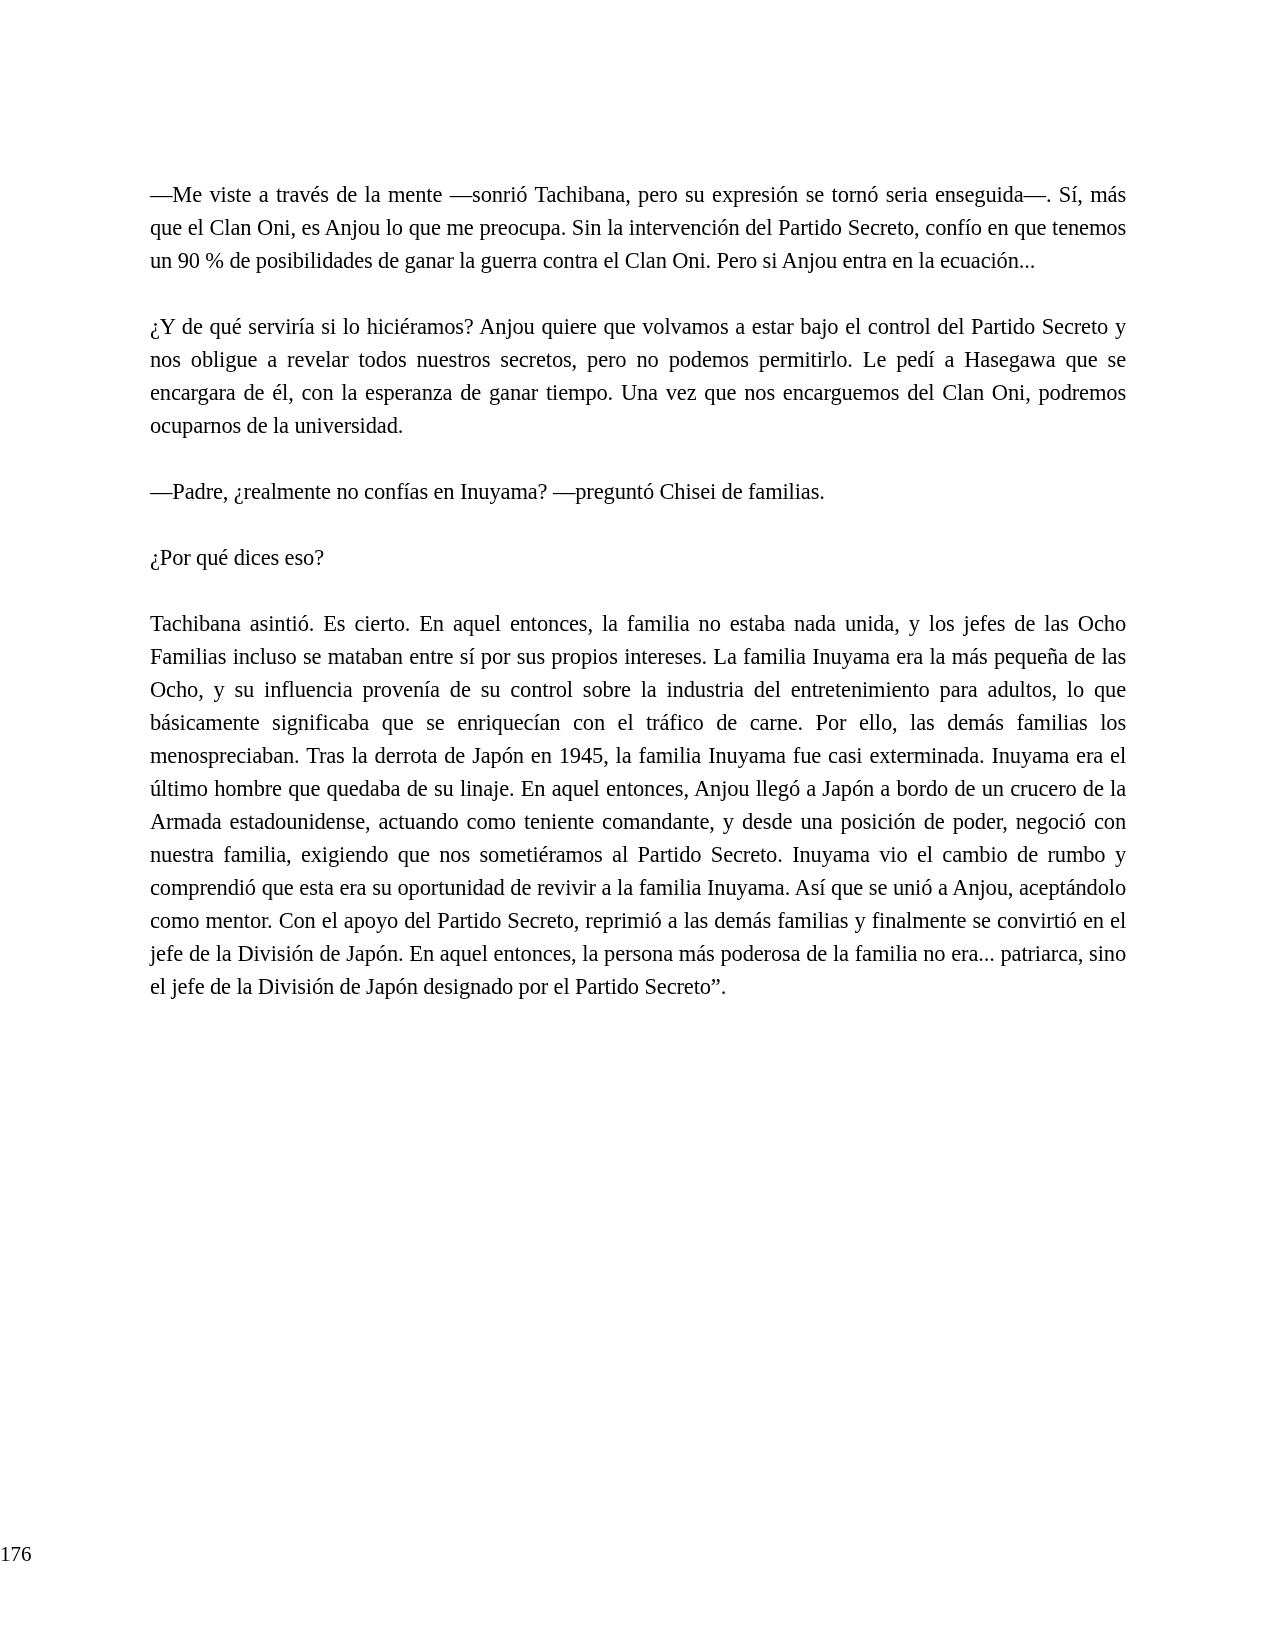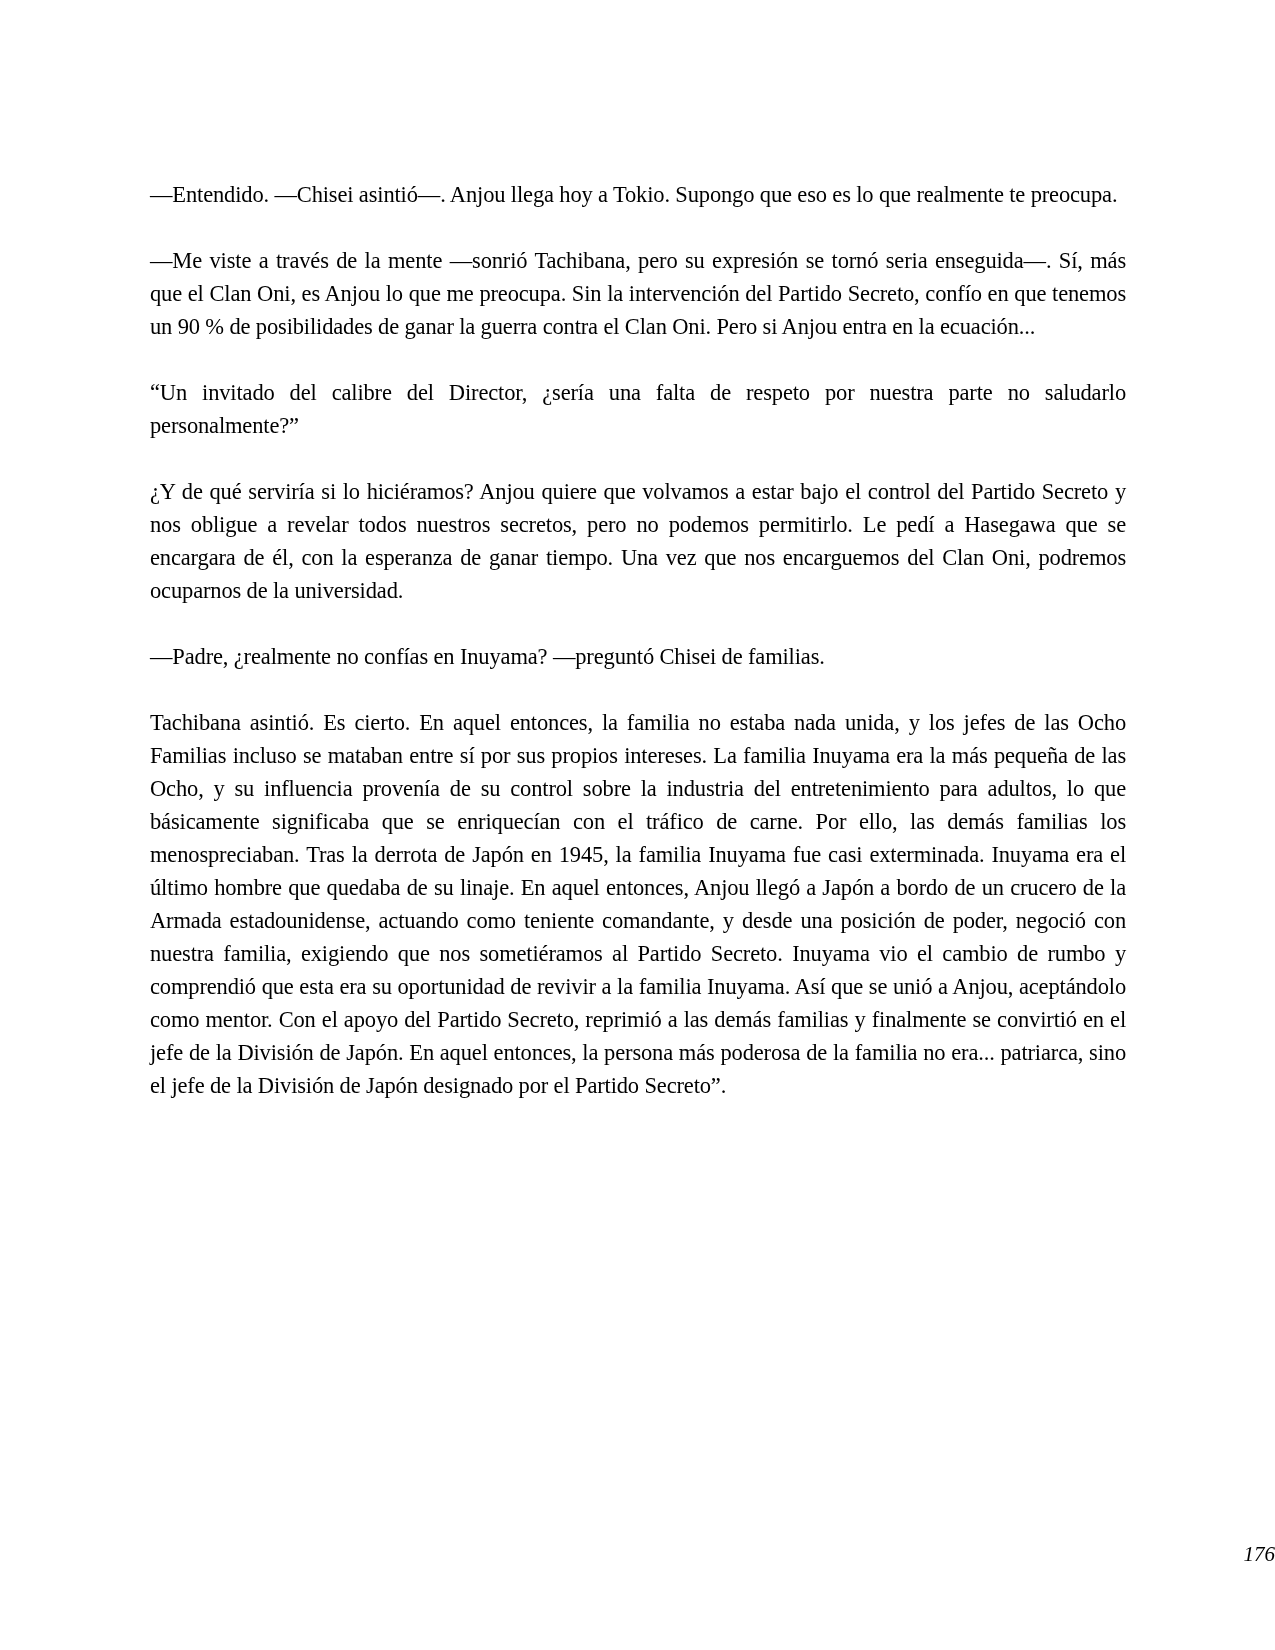--- a/index.html
+++ b/index.html
@@ -29,31 +29,29 @@
       letter-spacing: -0.15px;
     }
     .para.last {
       margin-bottom: 12px;
     }
     .page-number {
       position: absolute;
       left: 0;
       width: 1275px;
       top: 1540px;
-      text-align: right;
+      text-align: left;
       font-size: 21px;
       line-height: 28px;
-      font-style: italic;
     }
   </style>
 </head>
 <body>
 
 <div class="page">
-  <p class="para">—Entendido. —Chisei asintió—. Anjou llega hoy a Tokio. Supongo que eso es lo que realmente te preocupa.</p>
   <p class="para">—Me viste a través de la mente —sonrió Tachibana, pero su expresión se tornó seria enseguida—. Sí, más que el Clan Oni, es Anjou lo que me preocupa. Sin la intervención del Partido Secreto, confío en que tenemos un 90 % de posibilidades de ganar la guerra contra el Clan Oni. Pero si Anjou entra en la ecuación...</p>
-  <p class="para">“Un invitado del calibre del Director, ¿sería una falta de respeto por nuestra parte no saludarlo personalmente?”</p>
   <p class="para">¿Y de qué serviría si lo hiciéramos? Anjou quiere que volvamos a estar bajo el control del Partido Secreto y nos obligue a revelar todos nuestros secretos, pero no podemos permitirlo. Le pedí a Hasegawa que se encargara de él, con la esperanza de ganar tiempo. Una vez que nos encarguemos del Clan Oni, podremos ocuparnos de la universidad.</p>
   <p class="para">—Padre, ¿realmente no confías en Inuyama? —preguntó Chisei de familias.</p>
+  <p class="para">¿Por qué dices eso?</p>
   <p class="para last">Tachibana asintió. Es cierto. En aquel entonces, la familia no estaba nada unida, y los jefes de las Ocho Familias incluso se mataban entre sí por sus propios intereses. La familia Inuyama era la más pequeña de las Ocho, y su influencia provenía de su control sobre la industria del entretenimiento para adultos, lo que básicamente significaba que se enriquecían con el tráfico de carne. Por ello, las demás familias los menospreciaban. Tras la derrota de Japón en 1945, la familia Inuyama fue casi exterminada. Inuyama era el último hombre que quedaba de su linaje. En aquel entonces, Anjou llegó a Japón a bordo de un crucero de la Armada estadounidense, actuando como teniente comandante, y desde una posición de poder, negoció con nuestra familia, exigiendo que nos sometiéramos al Partido Secreto. Inuyama vio el cambio de rumbo y comprendió que esta era su oportunidad de revivir a la familia Inuyama. Así que se unió a Anjou, aceptándolo como mentor. Con el apoyo del Partido Secreto, reprimió a las demás familias y finalmente se convirtió en el jefe de la División de Japón. En aquel entonces, la persona más poderosa de la familia no era... patriarca, sino el jefe de la División de Japón designado por el Partido Secreto”.</p>
 </div>
 
 <div class="page-number">176</div>
 
 </body></html>

